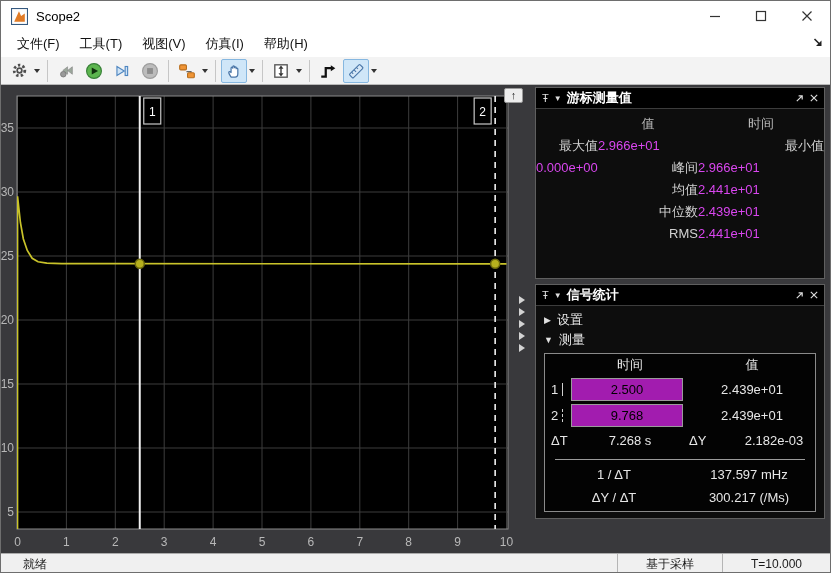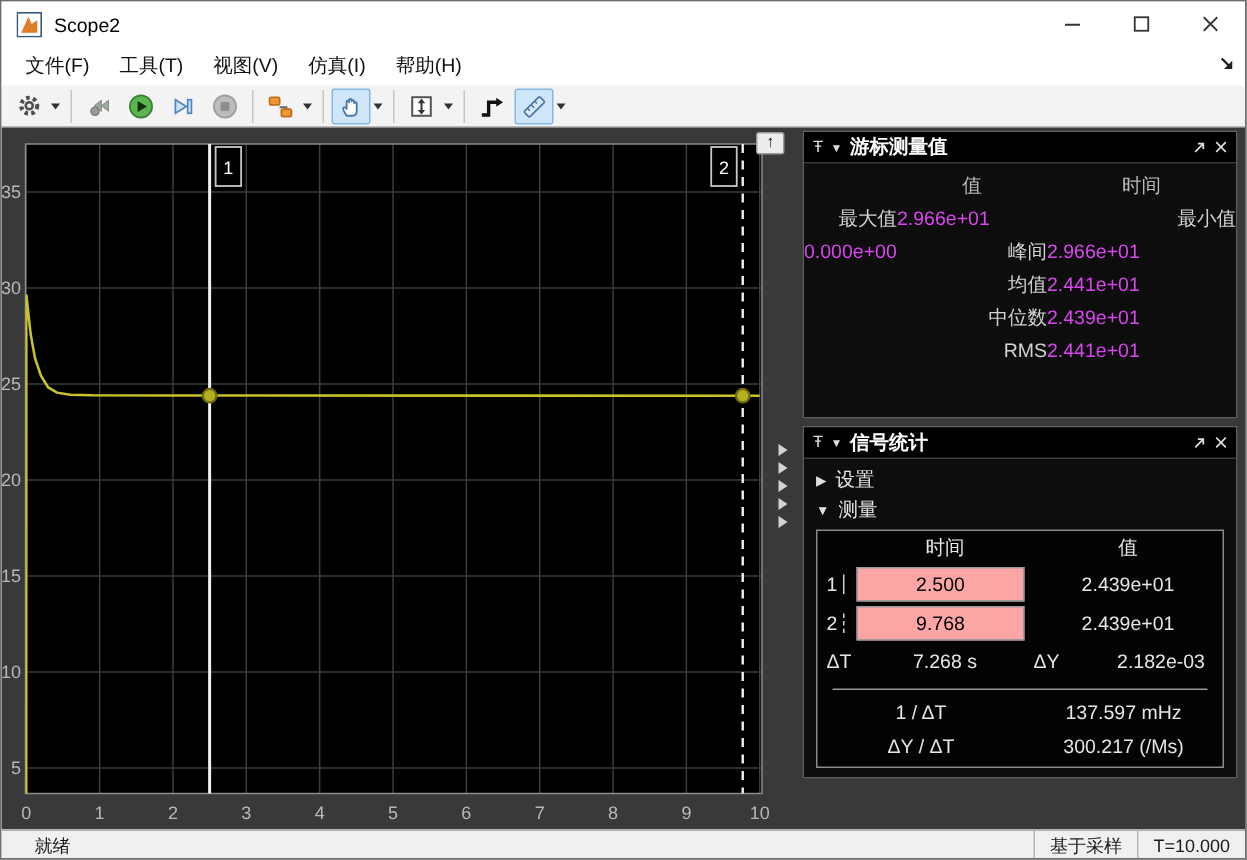--- a/index.html
+++ b/index.html
@@ -49,31 +49,31 @@
   
   .expander { display:flex; align-items:center; height:20px; padding-left:8px; color:#e8e8e8; font-size:13px; }
   .expander .tri { font-size:9px; margin-right:6px; color:#e0e0e0; }
   .mtable { margin:3px 8px 0 8px; border:1px solid #8a8a8a; background:#030303; padding-bottom:2px; }
   .mrow { display:grid; grid-template-columns:26px 118px 44px 1fr; align-items:center; }
   .mrow > div { font-size:13px; color:#e6e6e6; }
   .m-h { height:22px; line-height:22px; color:#b9b9b9; text-align:center; }
   .m-cursorlab { padding-left:6px; display:flex; align-items:center; height:26px; }
   .cline { display:inline-block; width:0; height:13px; border-left:1px solid #cfcfcf; margin-left:4px; }
   .cline.dashed { border-left-style:dashed; }
-  .m-input input { width:112px; height:23px; text-align:center; font-size:13px; font-family:"Liberation Sans",sans-serif; background:#fca5a5; color:#000; border:1px solid #9a9a9a; display:block; }
+  .m-input input { width:112px; height:23px; text-align:center; font-size:13px; font-family:"Liberation Sans",sans-serif; background:#a21caf; color:#000; border:1px solid #9a9a9a; display:block; }
   .m-val2 { grid-column:3 / 5; text-align:center; }
   .m-dt { height:26px; line-height:26px; }
   .m-center { text-align:center; }
   .mhr { border-top:1px solid #9a9a9a; margin:5px 10px 3px 10px; }
   .mbot { display:grid; grid-template-columns:138px 1fr; height:23px; align-items:center; }
   .mbot > div { font-size:13px; color:#e6e6e6; text-align:center; }
   
   #statusbar { position:absolute; left:0; top:552px; width:100%; height:21px; background:#f0f0f0; border-top:1px solid #ababab; display:flex; align-items:center; font-size:12px; color:#1a1a1a; }
   #status-left { padding-left:22px; flex:1; }
-  .status-seg { border-left:1px solid #b5b5b5; height:100%; display:flex; align-items:center; padding:0 10px; }
+  .status-seg { border-left:1px solid #b5b5b5; height:100%; display:flex; align-items:center; padding:0 28px; }
 </style>
 </head>
 <body>
 
 <div id="window">
 
   <div id="titlebar">
     <svg class="app-icon" viewBox="0 0 16 16">
       <rect x="0.5" y="0.5" width="15" height="15" fill="#fdfdfd" stroke="#35597f"></rect>
       <polygon points="3,13 7.5,3 9.5,7.5 13,5.2 13,13" fill="#e07b26"></polygon>

